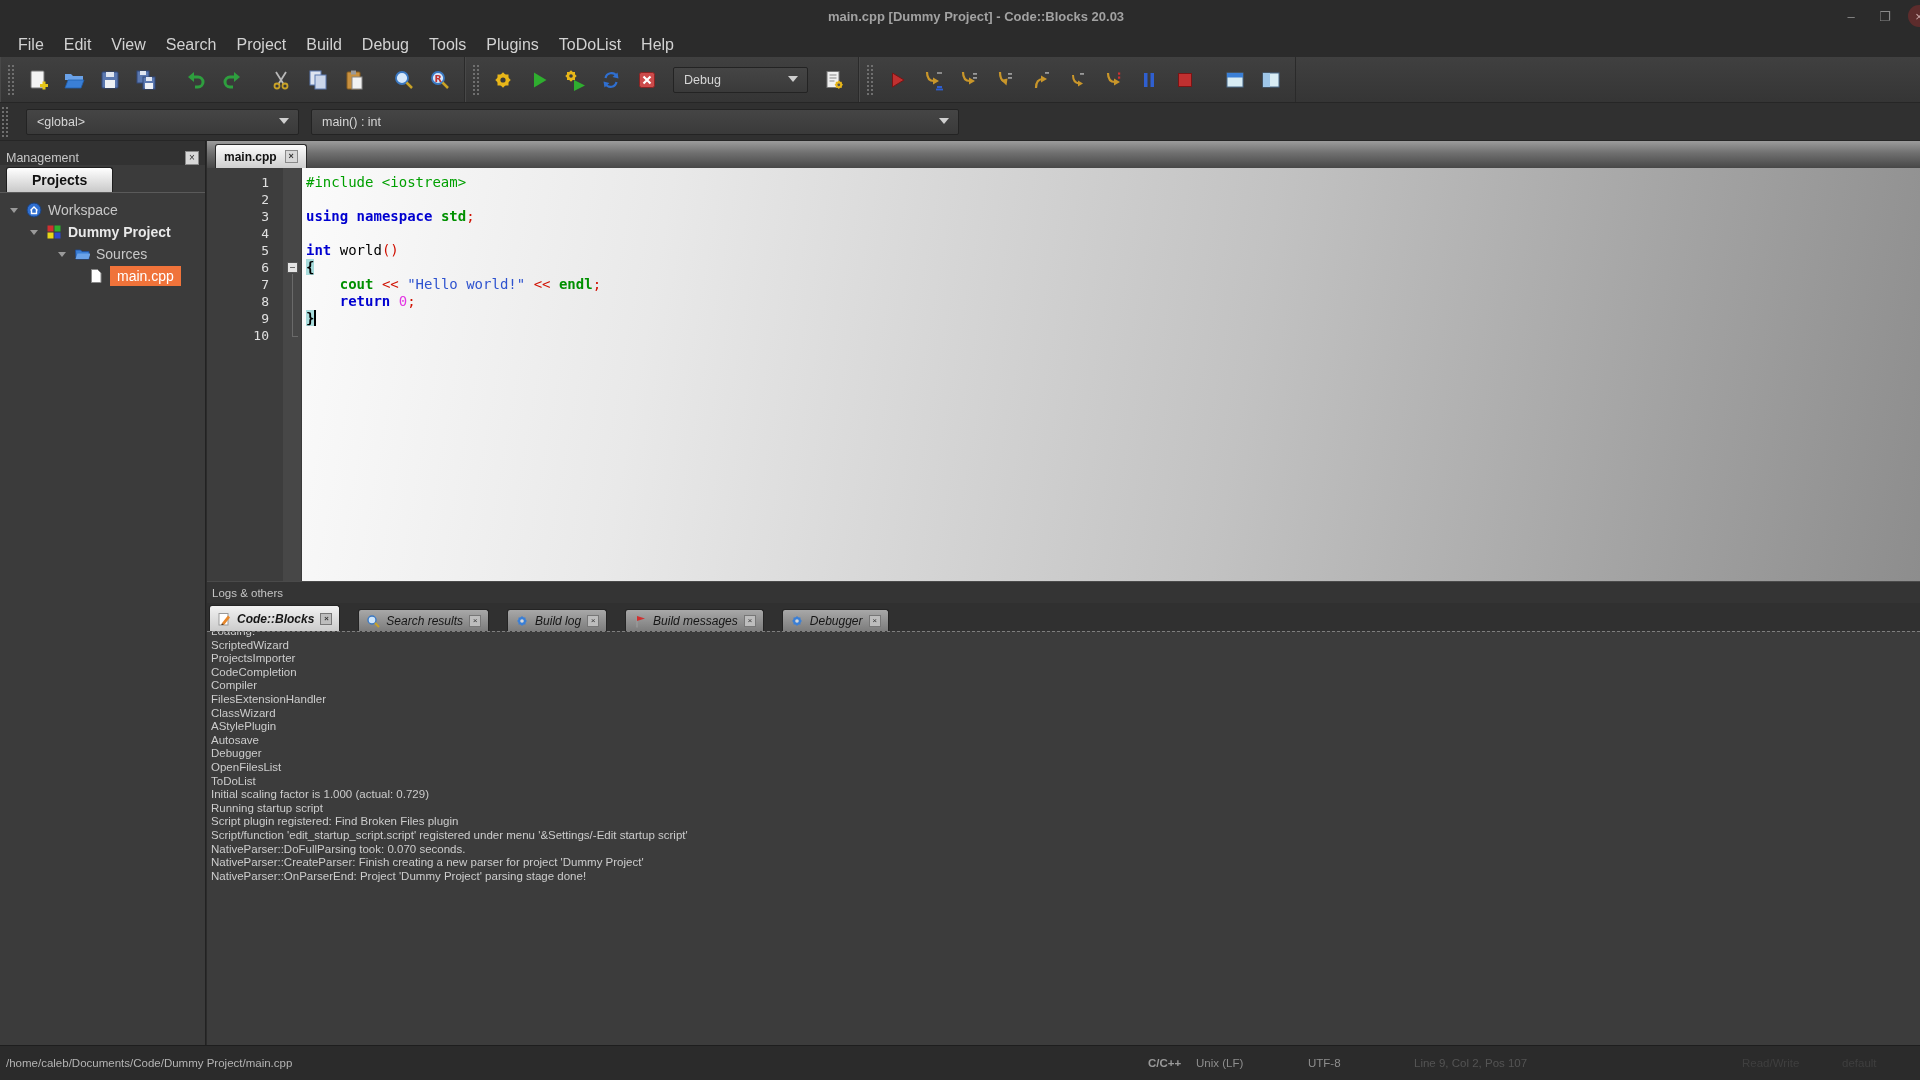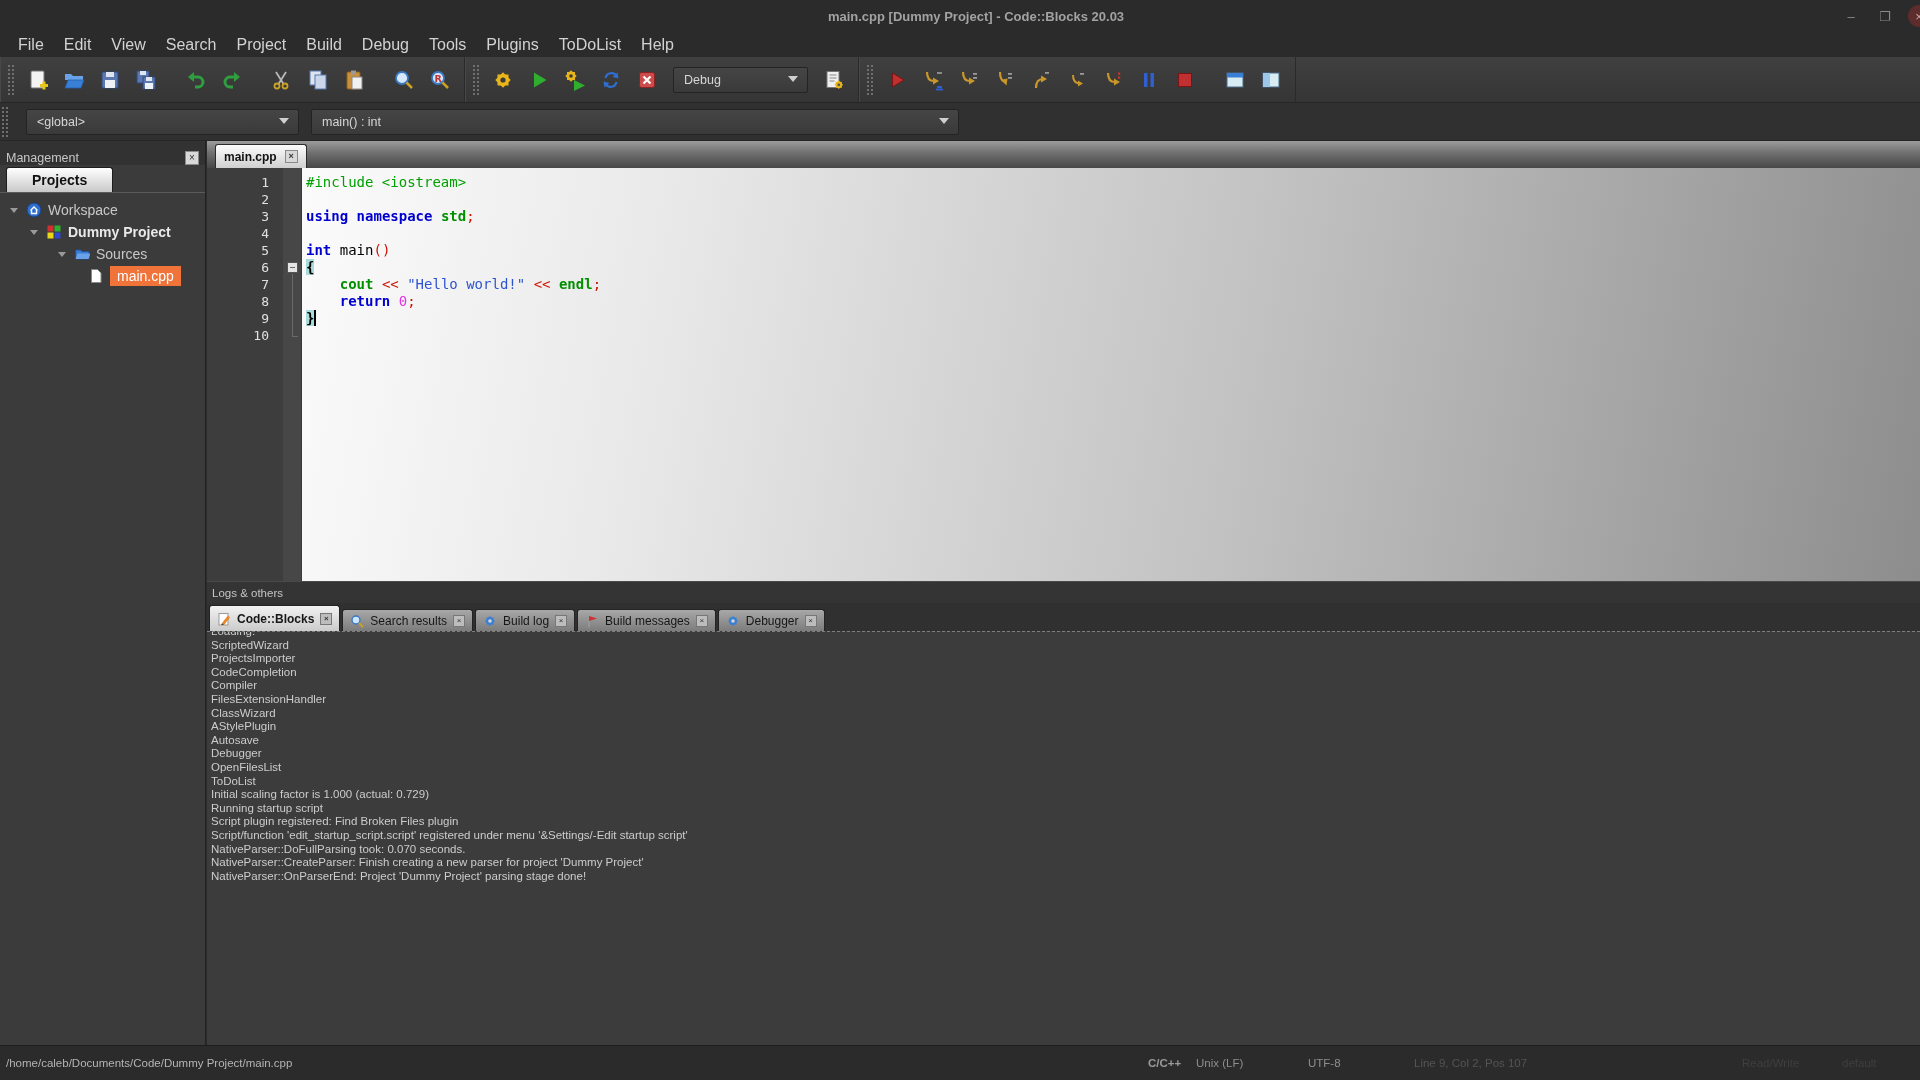--- a/index.html
+++ b/index.html
@@ -98,21 +98,21 @@
   .tk-op  { color:#D01000; }
   .tk-str { color:#2E53CF; }
   .tk-num { color:#E335E3; }
   .tk-pl  { color:#000; }
   .tk-hl  { background:#A8DCDC; font-weight:bold; }
   .tk-cur { border-right:2px solid #000; }
 
   
   .logsheader { height:22px; background:#343434; border-top:1px solid #4a4a4a; color:#c4c4c4;
                 font-size:11.5px; display:flex; align-items:center; padding-left:5px; }
-  .logtabs { height:28px; background:#303030; display:flex; align-items:flex-end; padding-left:2px; gap:2px; }
+  .logtabs { height:28px; background:#303030; display:flex; align-items:flex-end; padding-left:2px; gap:18px;font-style:italic; }
   .log-tab { display:flex; align-items:center; gap:6px; height:22px; padding:0 7px;
              background:linear-gradient(180deg,#a8a8a8,#7c7c7c); border:1px solid #242424; border-bottom:0;
              border-radius:3px 3px 0 0; color:#161616; font-size:12px; }
   .log-tab.active { height:26px; background:linear-gradient(180deg,#f2f2f2,#cbcbcb); font-weight:bold; }
   .log-tab .closebox { width:12px; height:12px; font-size:8px; line-height:10px; background:#bdbdbd; border-color:#777; }
   .log-tab .licon { width:14px; height:14px; flex:0 0 14px; }
   .logcontent { flex:1; background:#3c3c3c; border-top:1px dashed #7e7e7e; overflow:hidden; padding-left:4px; }
   .log-line { color:#cccccc; font-size:11.5px; line-height:13.6px; white-space:pre; }
   .logclip { margin-top:-7px; }
 
@@ -464,21 +464,21 @@
             <div class="fcell fold-line"></div>
             <div class="fcell fold-line"></div>
             <div class="fcell fold-line"></div>
             <div class="fcell fold-end"></div>
           </div>
         <div class="codecol" id="codecol">
             <div class="code-line"><span class="tk-pp">#include &lt;iostream&gt;</span></div>
             <div class="code-line"></div>
             <div class="code-line"><span class="tk-kw">using</span><span class="tk-pl"> </span><span class="tk-kw">namespace</span><span class="tk-pl"> </span><span class="tk-type">std</span><span class="tk-op">;</span></div>
             <div class="code-line"></div>
-            <div class="code-line"><span class="tk-kw">int</span><span class="tk-pl"> main</span><span class="tk-op">()</span></div>
+            <div class="code-line"><span class="tk-kw">int</span><span class="tk-pl"> world</span><span class="tk-op">()</span></div>
             <div class="code-line"><span class="tk-hl">{</span></div>
             <div class="code-line"><span class="tk-pl">    </span><span class="tk-type">cout</span><span class="tk-pl"> </span><span class="tk-op">&lt;&lt;</span><span class="tk-pl"> </span><span class="tk-str">"Hello world!"</span><span class="tk-pl"> </span><span class="tk-op">&lt;&lt;</span><span class="tk-pl"> </span><span class="tk-type">endl</span><span class="tk-op">;</span></div>
             <div class="code-line"><span class="tk-pl">    </span><span class="tk-kw">return</span><span class="tk-pl"> </span><span class="tk-num">0</span><span class="tk-op">;</span></div>
             <div class="code-line"><span class="tk-hl tk-cur">}</span></div>
             <div class="code-line"></div>
           </div>
       </div>
 
       <div class="logsheader">
         <span>Logs &amp; others</span>

